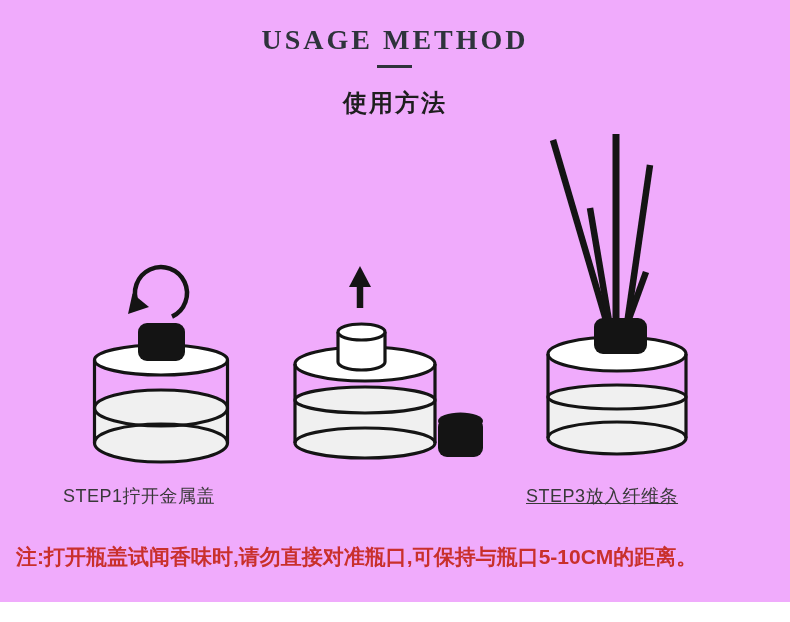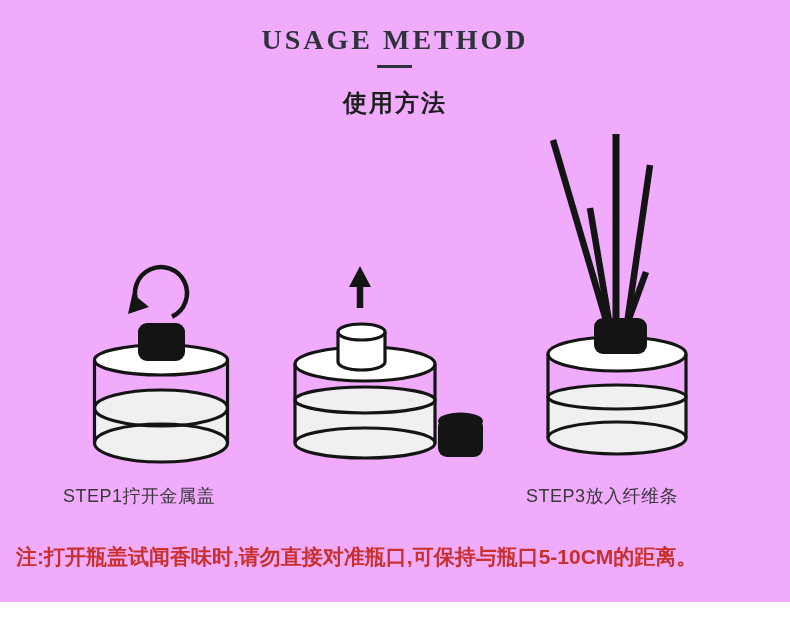--- a/index.html
+++ b/index.html
@@ -60,21 +60,21 @@
     top: 484px;
     width: 200px;
     font-size: 18px;
     font-weight: 500;
     letter-spacing: 0.5px;
     color: #383838;
     white-space: nowrap;
   }
   #label-step1 { left: 63px; }
   #label-step2 { left: 286px; }
-  #label-step3 { left: 526px; }
+  #label-step3 { left: 526px; text-decoration: underline; }
   .note {
     position: absolute;
     top: 527px;
     left: 0;
     width: 100%;
     margin: 16px;
     font-size: 21px;
     font-weight: 600;
     color: #c9302c;
     white-space: nowrap;

